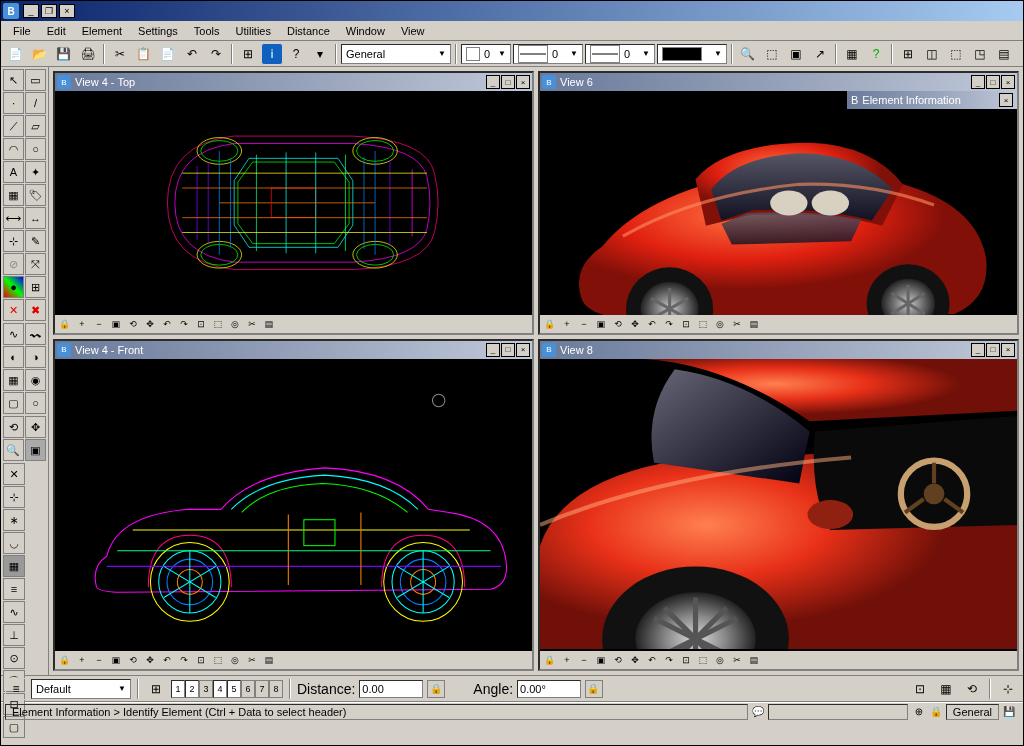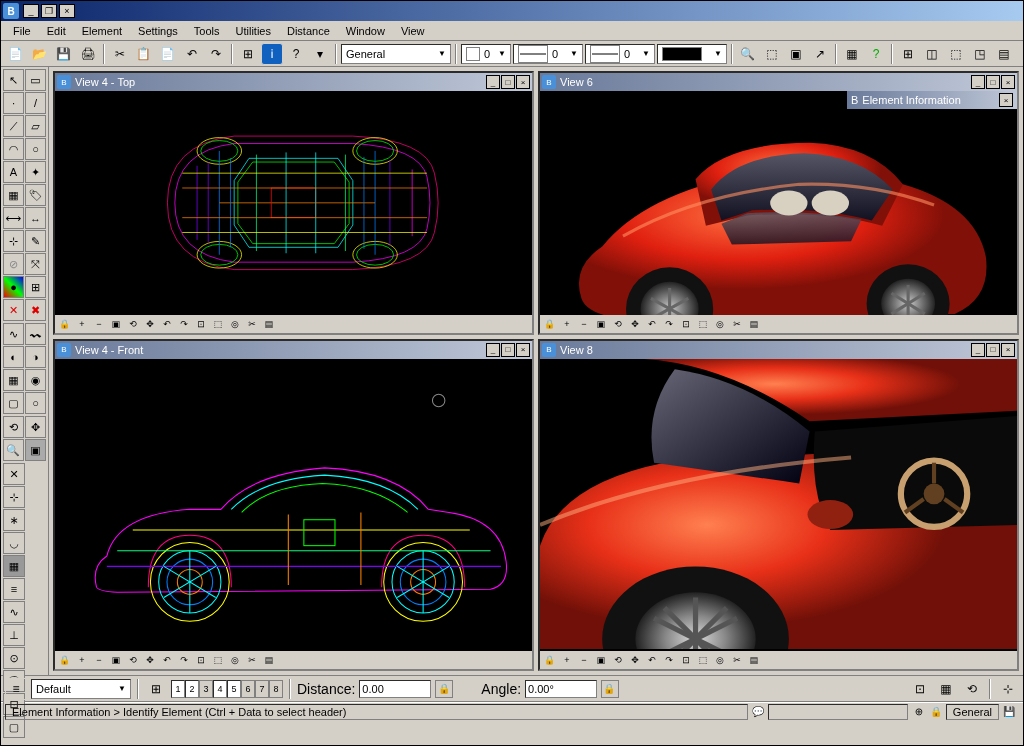--- a/index.html
+++ b/index.html
@@ -39,21 +39,21 @@
   .car-render { position: absolute; inset: 0; }
   .info-panel { position: absolute; top: 0; right: 0; width: 170px; height: 18px; background: linear-gradient(to right,#6a7a9a,#c0c8d8); color: #fff; font-size: 10px; display: flex; align-items: center; padding: 0 4px; }
   .info-panel .vp-icon { margin-right: 4px; }
   .info-close { margin-left: auto; width: 14px; height: 14px; background: #d4d0c8; color: #000; border: 1px solid #000; font-size: 8px; display: flex; align-items: center; justify-content: center; cursor: pointer; }
   .bottom-toolbar-area { border-top: 1px solid #808080; }
   .bottom-toolbar { height: 26px; background: #d4d0c8; display: flex; align-items: center; padding: 2px 4px; gap: 4px; border-bottom: 1px solid #808080; }
   .view-grid-btns { display: flex; gap: 0; }
   .vg-btn { width: 14px; height: 18px; border: 1px solid #808080; background: #d4d0c8; font-size: 9px; display: flex; align-items: center; justify-content: center; cursor: pointer; }
   .vg-btn.active { background: #fff; border: 1px inset #808080; }
   .field-label { font-size: 14px; }
-  .field-input { width: 72px; height: 18px; border: 1px inset #808080; background: #fff; padding: 0 2px; font-size: 11px; }
+  .field-input { width: 64px; height: 18px; border: 1px inset #808080; background: #fff; padding: 0 2px; font-size: 11px; }
   .lock-btn { width: 18px; height: 18px; border: 1px solid #808080; background: #d4d0c8; font-size: 10px; display: flex; align-items: center; justify-content: center; cursor: pointer; }
   .statusbar { height: 18px; background: #d4d0c8; display: flex; align-items: center; padding: 0 4px; border-top: 1px solid #fff; font-size: 10px; }
   .status-seg { border: 1px inset #808080; padding: 1px 6px; height: 16px; display: flex; align-items: center; margin-right: 2px; }
   .status-seg.wide { flex: 1; }
   .status-icon { width: 14px; height: 14px; display: flex; align-items: center; justify-content: center; font-size: 10px; margin: 0 2px; }
 </style>
 </head>
 <body>
 
 <div class="titlebar">

